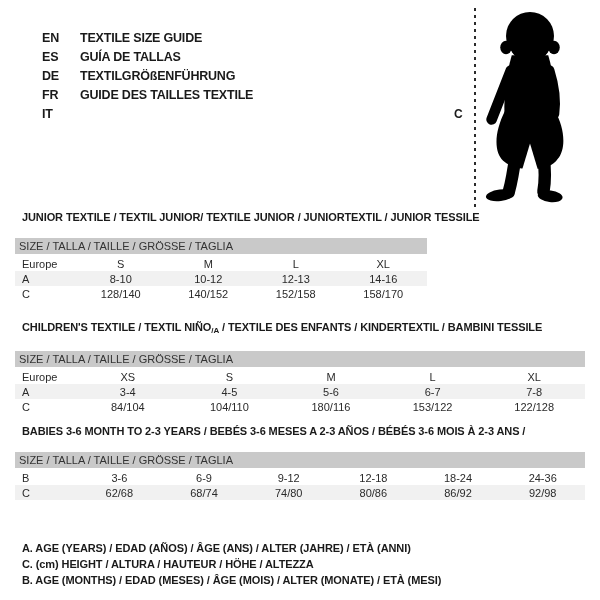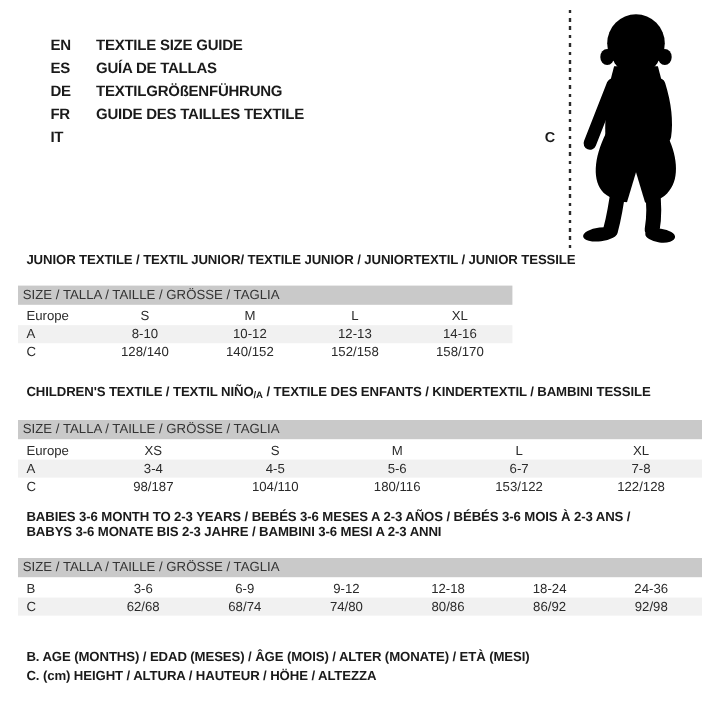--- a/index.html
+++ b/index.html
@@ -150,33 +150,32 @@
       <div class="trow">
         <span class="cell-label">A</span>
         <span class="cell">3-4</span>
         <span class="cell">4-5</span>
         <span class="cell">5-6</span>
         <span class="cell">6-7</span>
         <span class="cell">7-8</span>
       </div>
       <div class="trow">
         <span class="cell-label">C</span>
-        <span class="cell">98/187</span>
+        <span class="cell">84/104</span>
         <span class="cell">104/110</span>
         <span class="cell">180/116</span>
         <span class="cell">153/122</span>
         <span class="cell">122/128</span>
       </div>
     </div>
   </section>
 
   <section class="table-block tb3">
     <h2 class="table-title">
       <div>BABIES 3-6 MONTH TO 2-3 YEARS / BEBÉS 3-6 MESES A 2-3 AÑOS / BÉBÉS 3-6 MOIS À 2-3 ANS /</div>
-      <div>BABYS 3-6 MONATE BIS 2-3 JAHRE / BAMBINI 3-6 MESI A 2-3 ANNI</div>
     </h2>
     <div class="size-header">SIZE / TALLA / TAILLE / GRÖSSE / TAGLIA</div>
     <div class="tbody">
       <div class="trow">
         <span class="cell-label">B</span>
         <span class="cell">3-6</span>
         <span class="cell">6-9</span>
         <span class="cell">9-12</span>
         <span class="cell">12-18</span>
         <span class="cell">18-24</span>
@@ -188,17 +187,18 @@
         <span class="cell">68/74</span>
         <span class="cell">74/80</span>
         <span class="cell">80/86</span>
         <span class="cell">86/92</span>
         <span class="cell">92/98</span>
       </div>
     </div>
   </section>
 
   <div class="footnotes">
+    <div class="footnote">A. AGE (YEARS) / EDAD (AÑOS) / ÂGE (ANS) / ALTER (JAHRE) / ETÀ (ANNI)</div>
+    <div class="footnote">C. (cm) HEIGHT / ALTURA / HAUTEUR / HÖHE / ALTEZZA</div>
     <div class="footnote">B. AGE (MONTHS) / EDAD (MESES) / ÂGE (MOIS) / ALTER (MONATE) / ETÀ (MESI)</div>
-    <div class="footnote">C. (cm) HEIGHT / ALTURA / HAUTEUR / HÖHE / ALTEZZA</div>
   </div>
 
 </div>
 
 </body></html>

